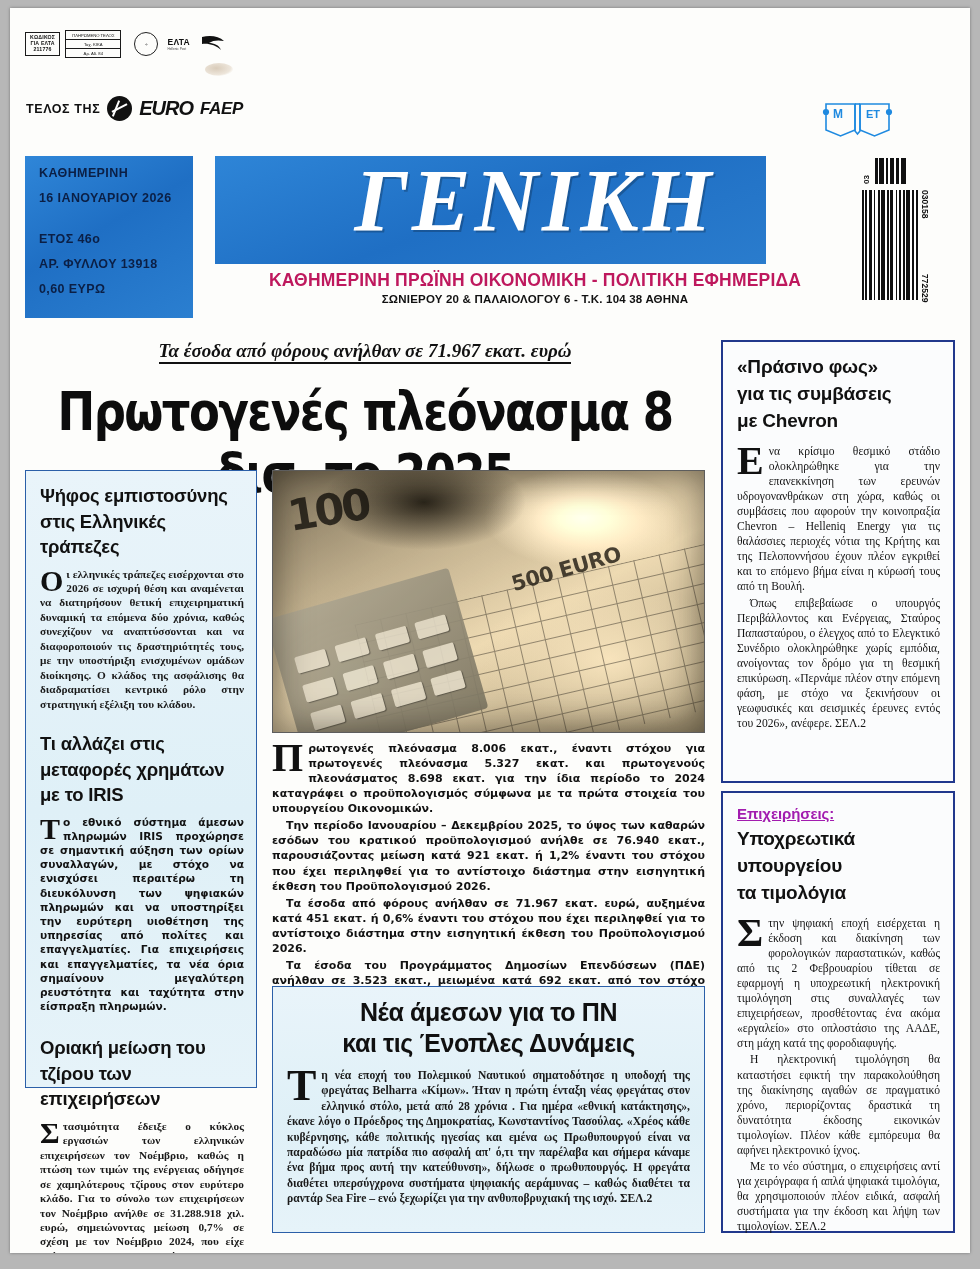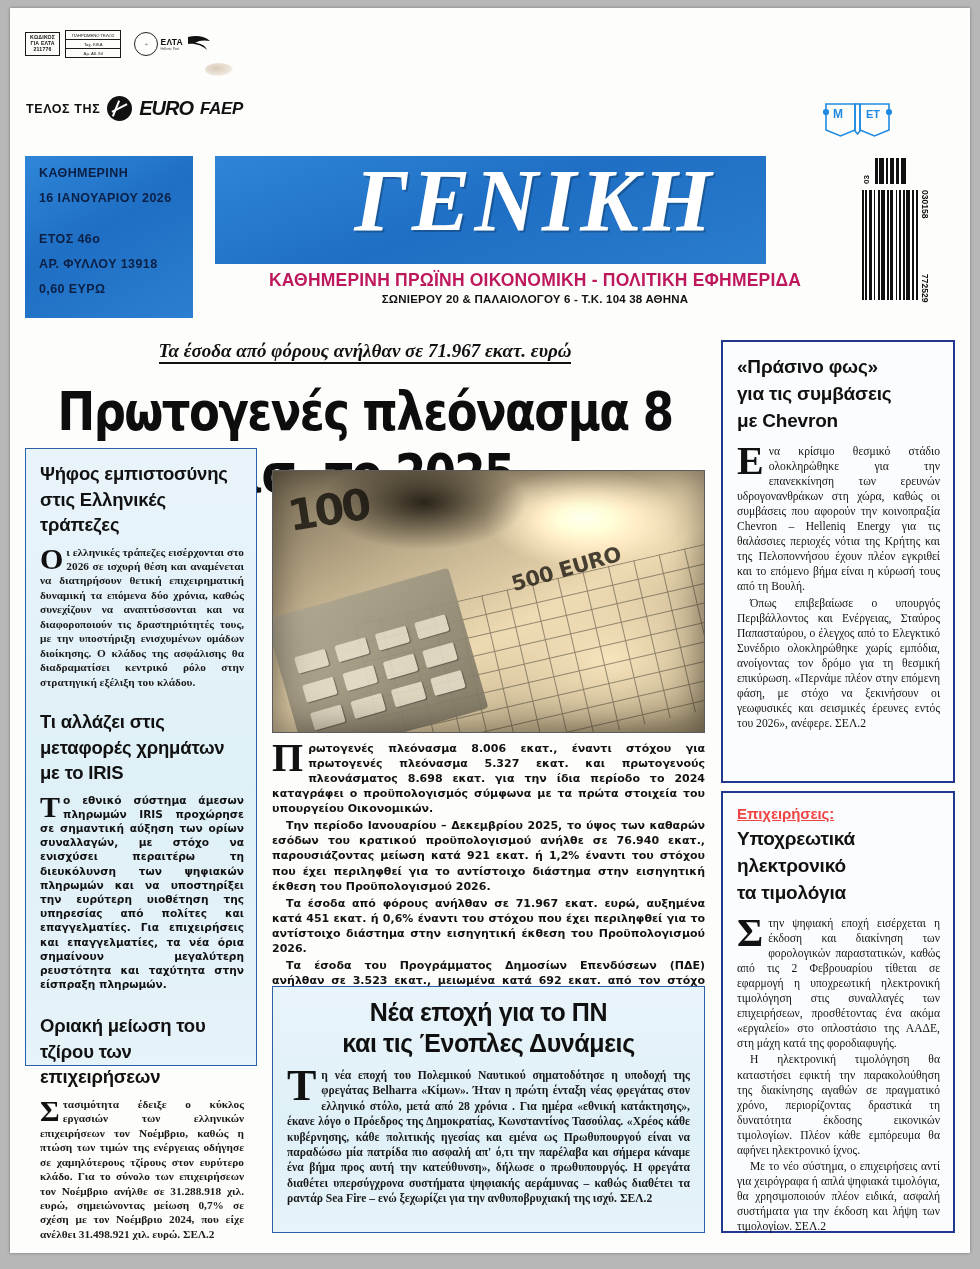--- a/index.html
+++ b/index.html
@@ -18,21 +18,21 @@
   }
 
   
   .topstrip{position:absolute;left:0;top:0;width:960px;height:118px;}
   .elta-wrap{position:absolute;left:15px;top:22px;display:flex;align-items:center;gap:5px;}
   .elta-box{border:1.4px solid #1a1a1a;padding:2px 4px;text-align:center;line-height:1.15;
             font-size:5.2px;font-weight:bold;letter-spacing:.2px;color:#111;}
   .elta-box2{border:1.4px solid #1a1a1a;text-align:center;color:#111;font-size:4.2px;}
   .elta-box2 div{border-bottom:1px solid #1a1a1a;padding:1.5px 6px;}
   .elta-box2 div:last-child{border-bottom:none;}
-  .elta-logo{display:flex;align-items:center;gap:2px;margin-left:8px;}
+  .elta-logo{display:flex;align-items:center;gap:9px;margin-left:8px;}
   .elta-circ{width:22px;height:22px;border:1.2px solid #222;border-radius:50%;
              display:flex;align-items:center;justify-content:center;font-size:4px;color:#333;}
   .elta-name{font-size:8.5px;font-weight:bold;color:#111;letter-spacing:.3px;}
   .elta-sub{font-size:3.2px;color:#444;}
   .elta-bird{margin-left:1px;}
   .smudge{position:absolute;left:195px;top:55px;width:28px;height:13px;border-radius:50%;
           background:radial-gradient(ellipse at 40% 40%,#cdbba4 0%,#e8ded0 60%,rgba(255,255,255,0) 75%);opacity:.75;}
 
   .melos{position:absolute;left:16px;top:88px;display:flex;align-items:center;gap:7px;}
   .melos-label{font-size:12.5px;font-weight:bold;letter-spacing:.6px;color:#111;}
@@ -107,21 +107,21 @@
   .artic-head{font-size:18.5px;font-weight:bold;color:#111;line-height:1.38;letter-spacing:-.2px;}
   .body-serif{font-family:"Liberation Serif",serif;font-size:11.3px;line-height:1.28;
     color:#1a1a1a;text-align:justify;font-weight:bold;}
   .body-sans{font-family:"DejaVu Sans",sans-serif;font-size:10.6px;line-height:1.34;
     color:#121212;text-align:justify;font-weight:bold;}
   .dropcap{float:left;font-family:"Liberation Serif",serif;font-weight:bold;
     font-size:30px;line-height:25px;padding:1px 3px 0 0;color:#111;}
   .dropcap.big{font-size:40px;line-height:31px;padding-right:5px;}
 
   
-  #left-col{left:15px;top:440px;width:232px;height:618px;}
+  #left-col{left:15px;top:462px;width:232px;height:618px;}
   .lc-pad{padding:12px 12px 0 14px;}
   .lc-block{margin-bottom:12px;}
 
   
   #photo{position:absolute;left:262px;top:462px;width:433px;height:263px;
     border:1.4px solid #5d5d5d;box-sizing:border-box;overflow:hidden;background:#8d8576;}
   #photo .ph{position:absolute;inset:0;
     background:
       radial-gradient(ellipse 120px 90px at 18% 78%, #efe9dc 0%, rgba(239,233,220,0) 62%),
       radial-gradient(ellipse 150px 70px at 35% 12%, #2e2a22 0%, rgba(46,42,34,0) 68%),
@@ -148,21 +148,21 @@
   
   #bottom-box{left:262px;top:978px;width:433px;height:247px;}
   .bb-pad{padding:10px 14px 0 14px;}
   .bb-title{text-align:center;font-size:25px;font-weight:bold;color:#101010;line-height:1.22;letter-spacing:-.4px;}
 
   
   #right-top{left:711px;top:332px;width:234px;height:443px;}
   #right-bot{left:711px;top:783px;width:234px;height:442px;}
   .rc-pad{padding:12px 13px 0 14px;}
   .rc-head{font-size:19px;font-weight:bold;color:#111;line-height:1.42;letter-spacing:-.2px;}
-  .rc-label{font-size:15px;font-weight:bold;color:#ef4444;text-decoration:underline;
+  .rc-label{font-size:15px;font-weight:bold;color:#a21caf;text-decoration:underline;
     margin-bottom:4px;letter-spacing:-.1px;}
   .body-serif2{font-family:"Liberation Serif",serif;font-size:11.6px;line-height:1.3;
     color:#141414;text-align:justify;}
 </style>
 </head>
 <body>
 
 <div class="page">
 
   <div class="topstrip">
@@ -339,21 +339,21 @@
     <div class="body-sans" style="font-size:11px;line-height:1.37">
       <span class="dropcap big">Π</span><span>ρωτογενές πλεόνασμα 8.006 εκατ., έναντι στόχου για πρωτογενές πλεόνασμα 5.327 εκατ. και πρωτογενούς πλεονάσματος 8.698 εκατ. για την ίδια περίοδο το 2024 καταγράφει ο προϋπολογισμός σύμφωνα με τα πρώτα στοιχεία του υπουργείου Οικονομικών.</span>
     </div>
     <div class="body-sans" style="font-size:11px;line-height:1.37;text-indent:14px;margin-top:2px">Την περίοδο Ιανουαρίου – Δεκεμβρίου 2025, το ύψος των καθαρών εσόδων του κρατικού προϋπολογισμού ανήλθε σε 76.940 εκατ., παρουσιάζοντας μείωση κατά 921 εκατ. ή 1,2% έναντι του στόχου που έχει περιληφθεί για το αντίστοιχο διάστημα στην εισηγητική έκθεση του Προϋπολογισμού 2026.</div>
     <div class="body-sans" style="font-size:11px;line-height:1.37;text-indent:14px;margin-top:2px">Τα έσοδα από φόρους ανήλθαν σε 71.967 εκατ. ευρώ, αυξημένα κατά 451 εκατ. ή 0,6% έναντι του στόχου που έχει περιληφθεί για το αντίστοιχο διάστημα στην εισηγητική έκθεση του Προϋπολογισμού 2026.</div>
     <div class="body-sans" style="font-size:11px;line-height:1.37;text-indent:14px;margin-top:2px">Τα έσοδα του Προγράμματος Δημοσίων Επενδύσεων (ΠΔΕ) ανήλθαν σε 3.523 εκατ., μειωμένα κατά 692 εκατ. από τον στόχο (4.215 εκατ.), που έχει περιληφθεί στην εισηγητική έκθεση του Προϋπολογισμού 2026. ΣΕΛ.3</div>
   </div>
 
   <div class="box lblue" id="bottom-box">
     <div class="bb-pad">
-      <div class="bb-title">Νέα εποχή για το ΠΝ</div>
+      <div class="bb-title">Νέα άμεσων για το ΠΝ</div>
       <div class="bb-title">και τις Ένοπλες Δυνάμεις</div>
       <div class="body-serif" style="margin-top:10px;font-size:11.6px;line-height:1.33">
         <span class="dropcap big" style="font-size:44px;line-height:33px">Τ</span><span>η νέα εποχή του Πολεμικού Ναυτικού σηματοδότησε η υποδοχή της φρεγάτας Belharra «Κίμων». Ήταν η πρώτη ένταξη νέας φρεγάτας στον ελληνικό στόλο, μετά από 28 χρόνια . Για ημέρα «εθνική κατάκτησης», έκανε λόγο ο Πρόεδρος της Δημοκρατίας, Κωνσταντίνος Τασούλας. «Χρέος κάθε κυβέρνησης, κάθε πολιτικής ηγεσίας και εμένα ως Πρωθυπουργού είναι να παραδώσω μία πατρίδα πιο ασφαλή απ' ό,τι την παρέλαβα και σήμερα κάναμε ένα βήμα προς αυτή την κατεύθυνση», δήλωσε ο πρωθυπουργός. Η φρεγάτα διαθέτει υπερσύγχρονα συστήματα ψηφιακής αεράμυνας – καθώς διαθέτει τα ραντάρ Sea Fire – ενώ ξεχωρίζει για την ανθυποβρυχιακή της ισχύ. ΣΕΛ.2</span>
       </div>
     </div>
   </div>
 
   <div class="box navy" id="right-top">
     <div class="rc-pad">
       <div class="rc-head">«Πράσινο φως»</div>
@@ -363,21 +363,21 @@
         <span class="dropcap big">Ε</span><span>να κρίσιμο θεσμικό στάδιο ολοκληρώθηκε για την επανεκκίνηση των ερευνών υδρογονανθράκων στη χώρα, καθώς οι συμβάσεις που αφορούν την κοινοπραξία Chevron – Helleniq Energy για τις θαλάσσιες περιοχές νότια της Κρήτης και της Πελοποννήσου έχουν πλέον εγκριθεί και το επόμενο βήμα είναι η κύρωσή τους από τη Βουλή.</span>
       </div>
       <div class="body-serif2" style="text-indent:13px;margin-top:1px">Όπως επιβεβαίωσε ο υπουργός Περιβάλλοντος και Ενέργειας, Σταύρος Παπασταύρου, ο έλεγχος από το Ελεγκτικό Συνέδριο ολοκληρώθηκε χωρίς εμπόδια, ανοίγοντας τον δρόμο για τη θεσμική επικύρωση. «Περνάμε πλέον στην επόμενη φάση, με στόχο να ξεκινήσουν οι γεωφυσικές και σεισμικές έρευνες εντός του 2026», ανέφερε. ΣΕΛ.2</div>
     </div>
   </div>
 
   <div class="box navy" id="right-bot">
     <div class="rc-pad">
       <div class="rc-label">Επιχειρήσεις:</div>
       <div class="rc-head">Υποχρεωτικά</div>
-      <div class="rc-head">ηλεκτρονικό</div>
+      <div class="rc-head">υπουργείου</div>
       <div class="rc-head">τα τιμολόγια</div>
       <div class="body-serif2" style="margin-top:9px">
         <span class="dropcap big">Σ</span><span>την ψηφιακή εποχή εισέρχεται η έκδοση και διακίνηση των φορολογικών παραστατικών, καθώς από τις 2 Φεβρουαρίου τίθεται σε εφαρμογή η υποχρεωτική ηλεκτρονική τιμολόγηση στις συναλλαγές των επιχειρήσεων, προσθέτοντας ένα ακόμα «εργαλείο» στο οπλοστάσιο της ΑΑΔΕ, στη μάχη κατά της φοροδιαφυγής.</span>
       </div>
       <div class="body-serif2" style="text-indent:13px;margin-top:1px">Η ηλεκτρονική τιμολόγηση θα καταστήσει εφικτή την παρακολούθηση της διακίνησης αγαθών σε πραγματικό χρόνο, περιορίζοντας δραστικά τη δυνατότητα έκδοσης εικονικών τιμολογίων. Πλέον κάθε εμπόρευμα θα αφήνει ηλεκτρονικό ίχνος.</div>
       <div class="body-serif2" style="text-indent:13px;margin-top:1px">Με το νέο σύστημα, ο επιχειρήσεις αντί για χειρόγραφα ή απλά ψηφιακά τιμολόγια, θα χρησιμοποιούν πλέον ειδικά, ασφαλή συστήματα για την έκδοση και λήψη των τιμολογίων. ΣΕΛ.2</div>
     </div>
   </div>
 
 </div>

